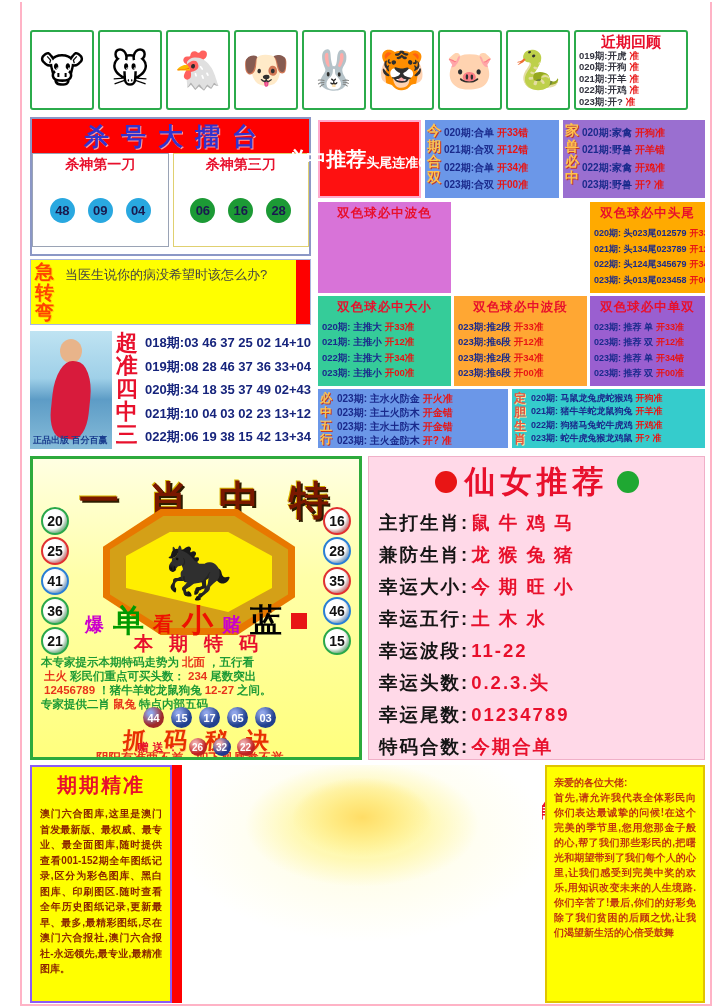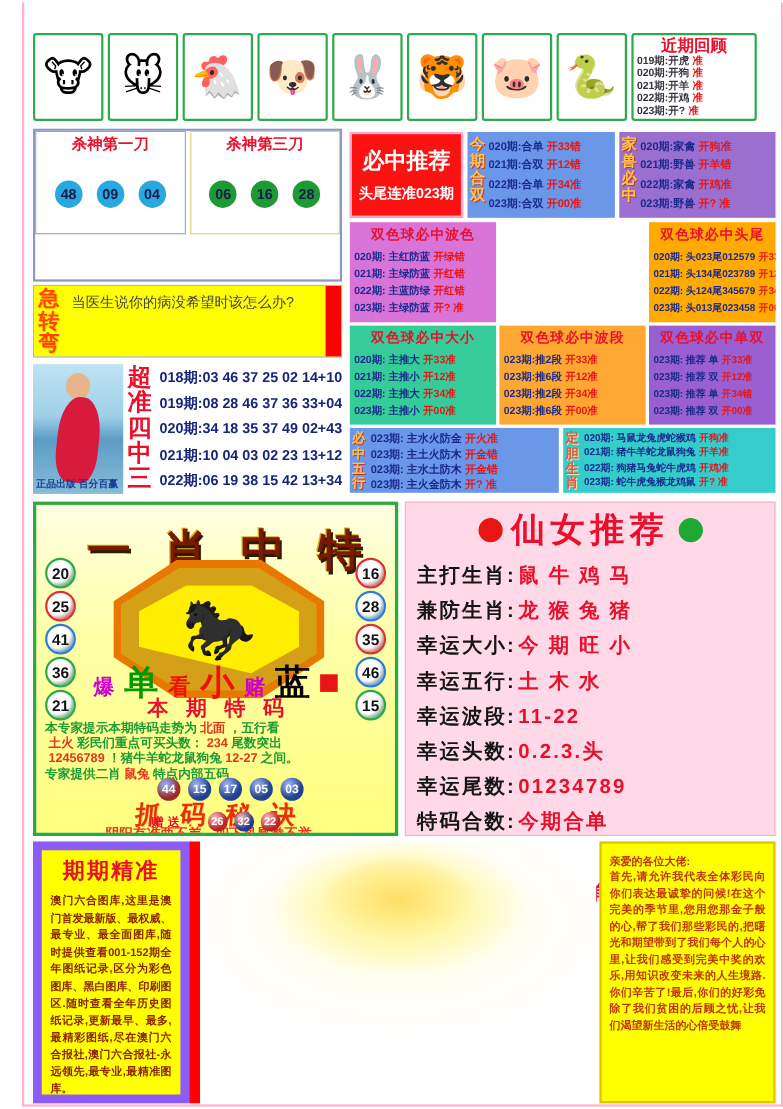--- a/index.html
+++ b/index.html
@@ -36,21 +36,21 @@
   .cz-photo{width:84px;height:118px;position:relative;overflow:hidden;
             background:linear-gradient(180deg,#bfe3f2 0%,#9fd0e8 40%,#5d9cc6 58%,#86bcd9 100%)}
   .cz-head{position:absolute;left:30px;top:8px;width:22px;height:24px;border-radius:50%;background:#e8b48a}
   .cz-dress{position:absolute;left:22px;top:30px;width:38px;height:78px;background:#d81b3c;border-radius:45% 45% 35% 35%;transform:rotate(6deg)}
   .cz-caption{position:absolute;bottom:2px;left:3px;font-size:9px;color:#1b3f8f;font-weight:bold;white-space:nowrap}
   .cz-label{width:28px;font-size:22px;font-weight:bold;color:#e8102c;word-break:break-all;line-height:1.04;padding:1px 0 0 4px}
   .cz-rows{flex:1;display:flex;flex-direction:column;justify-content:space-between;padding:3px 0 3px 2px}
   .cz-row{font-size:13px;font-weight:bold;color:#16247c;white-space:nowrap}
   
   .bz{position:absolute;left:318px;top:120px;width:103px;height:78px;background:#fe1111;border:2px solid #ffaacc;
-      box-sizing:border-box;color:#fff;display:flex;flex-direction:column;align-items:center;justify-content:center}
+      box-sizing:border-box;color:#fff;display:flex;flex-direction:row;align-items:center;justify-content:center}
   .bz-title{font-size:20px;font-weight:bold;white-space:nowrap}
   .bz-sub{font-size:13px;font-weight:bold;margin-top:7px;white-space:nowrap}
   .sidebox{position:absolute;display:flex;padding:3px 2px;box-sizing:border-box}
   .vlabel{width:17px;font-weight:bold;color:#ffc34d;text-shadow:1px 1px 0 #c0392b;word-break:break-all;line-height:1.12;font-size:14px}
   .rows-col{flex:1;display:flex;flex-direction:column;justify-content:space-evenly;overflow:hidden}
   .prow{font-size:10px;font-weight:bold;color:#1a2a8c;white-space:nowrap}
   .prow .res{color:#e81515;margin-left:3px}
   
   .panel{position:absolute;padding:3px 4px;box-sizing:border-box;display:flex;flex-direction:column;overflow:hidden}
   .panel-title{color:#e8102c;font-weight:bold;font-size:12.5px;text-align:center;margin-bottom:2px;letter-spacing:1px;white-space:nowrap}
@@ -92,21 +92,21 @@
   
   .xn{position:absolute;left:368px;top:456px;width:337px;height:304px;background:#ffd9e8;border:1px solid #f0b0c8;
       box-sizing:border-box;padding:4px 10px}
   .xn-title{display:flex;align-items:center;justify-content:center;gap:8px;color:#e8102c;font-size:31px;font-weight:bold;letter-spacing:5px}
   .dot{width:22px;height:22px;border-radius:50%}
   .dot-red{background:#e81515}.dot-green{background:#1fa832}
   .xn-item{display:flex;align-items:center;margin-top:7px}
   .xn-label{color:#151515;font-weight:bold;font-size:18.5px;letter-spacing:2px;white-space:nowrap}
   .xn-value{color:#e8102c;font-weight:bold;font-size:18.5px;letter-spacing:2px;margin-left:2px;white-space:nowrap}
   
-  .qq{position:absolute;left:30px;top:765px;width:142px;height:238px;background:#ffff00;border:8px solid #8b5cf6;
+  .qq{position:absolute;left:30px;top:765px;width:142px;height:238px;background:#ffff00;border:2px solid #8b5cf6;
       box-sizing:border-box;padding:5px 8px}
   .qq-title{color:#e8102c;font-size:20px;font-weight:bold;text-align:center;letter-spacing:2px;white-space:nowrap}
   .qq-body{margin-top:7px;color:#8b2500;font-size:10px;font-weight:bold;line-height:1.55;text-align:justify}
   .strip2{position:absolute;left:172px;top:765px;width:10px;height:238px;background:#fe0000}
   .glow{position:absolute;left:182px;top:765px;width:360px;height:238px;background:
         radial-gradient(ellipse 70px 40px at 50% 22%,#ffdd66 0%,rgba(255,230,120,.85) 40%,rgba(255,255,255,0) 100%),
         radial-gradient(ellipse 150px 80px at 50% 25%,rgba(255,255,170,.95),rgba(255,244,140,.55) 45%,rgba(255,255,255,0) 78%),
         radial-gradient(ellipse 250px 140px at 50% 30%,rgba(255,252,215,.85),rgba(255,255,255,0) 75%),#ffffff}
   .gx{position:absolute;left:545px;top:765px;width:160px;height:238px;background:#ffff00;border:2px solid #e0c400;
       box-sizing:border-box;padding:4px 7px}
@@ -149,20 +149,21 @@
       <div class="recent-title">近期回顾</div>
       <div class="recent-row"><span>019期:开虎</span><span class="res">准</span></div>
       <div class="recent-row"><span>020期:开狗</span><span class="res">准</span></div>
       <div class="recent-row"><span>021期:开羊</span><span class="res">准</span></div>
       <div class="recent-row"><span>022期:开鸡</span><span class="res">准</span></div>
       <div class="recent-row"><span>023期:开?</span><span class="res">准</span></div>
     </div>
   </div>
 
   <div class="shahao">
+    <div class="shahao-title">杀号大擂台</div>
     <div class="shahao-groups">
       <div class="sgroup" style="--bc:#29a8e0">
         <div class="sgroup-label">杀神第一刀</div>
         <div class="sballs">
           <div class="ball">48</div>
           <div class="ball">09</div>
           <div class="ball">04</div>
         </div>
       </div>
       <div class="sgroup" style="--bc:#1c9a35;border-color:#e0d070">
@@ -218,26 +219,20 @@
     <div class="rows-col">
       <div class="prow"><span>020期:家禽</span><span class="res">开狗准</span></div>
       <div class="prow"><span>021期:野兽</span><span class="res">开羊错</span></div>
       <div class="prow"><span>022期:家禽</span><span class="res">开鸡准</span></div>
       <div class="prow"><span>023期:野兽</span><span class="res">开? 准</span></div>
     </div>
   </div>
 
   <div class="panel" style="left:318px;top:202px;width:133px;height:91px;background:#d873d8">
     <div class="panel-title">双色球必中波色</div>
-    <div class="panel-rows">
-      <div class="prow"><span>020期: 主红防蓝</span><span class="res">开绿错</span></div>
-      <div class="prow"><span>021期: 主绿防蓝</span><span class="res">开红错</span></div>
-      <div class="prow"><span>022期: 主蓝防绿</span><span class="res">开红错</span></div>
-      <div class="prow"><span>023期: 主绿防蓝</span><span class="res">开? 准</span></div>
-    </div>
   </div>
   <div class="panel narrow" style="left:590px;top:202px;width:115px;height:91px;background:#ffaa00">
     <div class="panel-title">双色球必中头尾</div>
     <div class="panel-rows">
       <div class="prow"><span>020期: 头023尾012579</span><span class="res">开33准</span></div>
       <div class="prow"><span>021期: 头134尾023789</span><span class="res">开12准</span></div>
       <div class="prow"><span>022期: 头124尾345679</span><span class="res">开34准</span></div>
       <div class="prow"><span>023期: 头013尾023458</span><span class="res">开00准</span></div>
     </div>
   </div>

